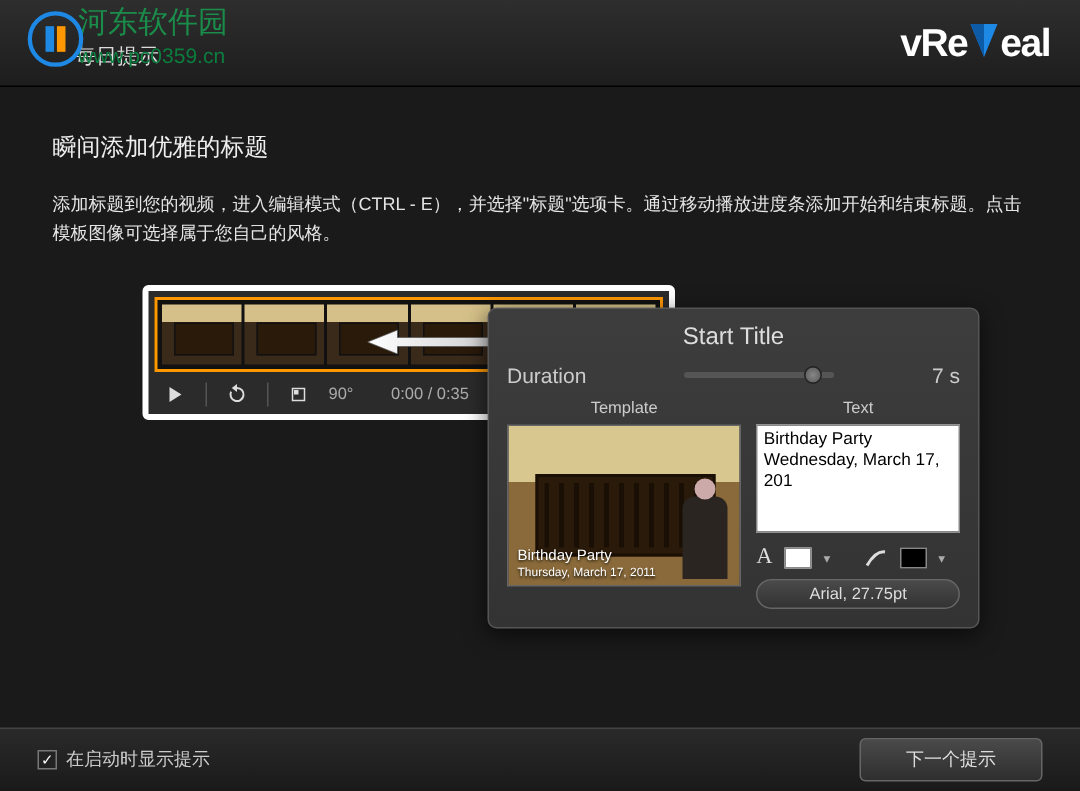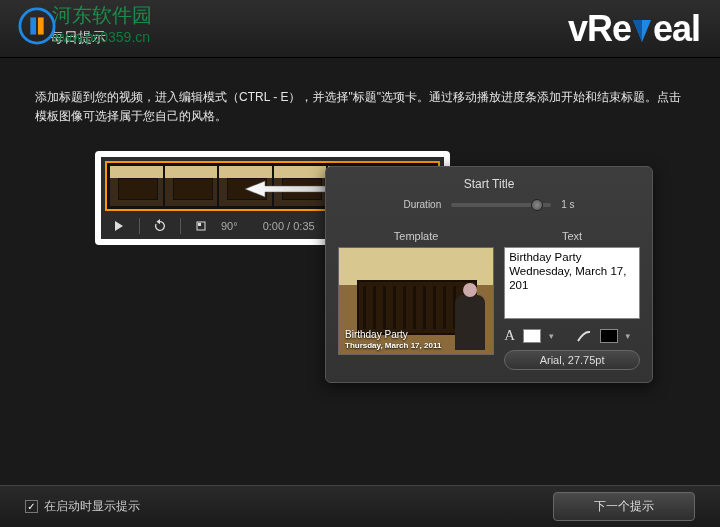--- a/index.html
+++ b/index.html
@@ -24,40 +24,40 @@
 }
 .header {
   background: linear-gradient(#2e2e2e, #1d1d1d);
   height: 58px;
   display: flex; align-items: center; justify-content: space-between;
   padding: 0 20px;
   border-bottom: 1px solid #000;
 }
 .header-title { font-size: 14px; color: #ddd; margin-left: 30px; margin-top: 18px;}
 .brand {
-  font-size: 36px; font-weight: bold; letter-spacing: -1px;
+  font-size: 26px; font-weight: bold; letter-spacing: -1px;
   color: #fff;
   text-align: right;
 }
 .brand .v { color: #fff; }
 .brand .reveal { color: #fff; }
 .content {
   padding: 30px 35px 20px 35px;
 }
 .title { font-size: 16px; color: #eee; margin-bottom: 18px; }
 .desc { font-size: 12px; color: #e5e5e5; line-height: 1.6; margin-bottom: 25px; }
 
 .demo {
   position: relative;
   margin-left: 60px;
 }
 .timeline {
   width: 355px;
   background: #2b2b2b;
-  border: 6px solid #ffffff;
+  border: 4px solid #ffffff;
   border-radius: 4px;
   padding: 4px;
 }
 .thumbs {
   display: flex; gap: 2px;
   background: #111; padding: 3px;
   border: 2px solid #ff9800;
 }
 .thumb {
   width: 55px; height: 40px;
@@ -83,25 +83,25 @@
   position: absolute;
   left: 230px; top: 15px;
   width: 328px;
   background: linear-gradient(#3d3d3d, #333);
   border: 1px solid #555;
   border-radius: 6px;
   padding: 10px 12px 12px 12px;
   box-shadow: 0 4px 15px rgba(0,0,0,0.6);
 }
 .panel-title {
-  text-align: center; font-size: 12px; color: #ddd; margin-bottom: 8px;
+  text-align: center; font-size: 16px; color: #ddd; margin-bottom: 8px;
 }
 .duration-row {
-  display: flex; align-items: center; justify-content: center; gap: 10px;
-  font-size: 10px; color: #ccc; margin-bottom: 20px;
+  display: flex; align-items: center; justify-content: space-between; gap: 10px;
+  font-size: 14px; color: #ccc; margin-bottom: 8px;
 }
 .slider {
   width: 100px; height: 4px; background: #555; border-radius: 2px; position: relative;
 }
 .slider-thumb {
   position: absolute; right: 8px; top: -4px;
   width: 12px; height: 12px; border-radius: 50%;
   background: radial-gradient(#888,#555);
   border:1px solid #222;
 }
@@ -133,21 +133,21 @@
 .template-preview .person::before{
   content:""; position:absolute; top:-12px; left:8px; width:14px; height:14px;
   background:#caa; border-radius:50%;
 }
 .template-caption {
   position: absolute; left: 6px; bottom: 4px;
   font-size: 9px; color: #fff; line-height: 1.2;
   text-shadow: 0 1px 2px #000;
 }
 .template-caption .t1 { font-size: 10px; }
-.template-caption .t2 { font-size: 8px; font-weight: bold; }
+.template-caption .t2 { font-size: 8px; }
 .text-box {
   width: 100%; height: 72px;
   background: #fff; color: #000;
   font-size: 11.5px; padding: 3px 4px;
   border: 1px solid #888;
   font-family: Arial, sans-serif;
   line-height: 1.2;
   overflow: hidden;
 }
 .text-tools {
@@ -188,21 +188,21 @@
 .chk-box {
   width: 13px; height: 13px; background: #222; border: 1px solid #777;
   display:flex; align-items:center; justify-content:center;
   color:#fff; font-size:10px;
 }
 .footer-btns { display: flex; gap: 10px; }
 .btn {
   background: linear-gradient(#4a4a4a,#2e2e2e);
   border: 1px solid #666; border-radius: 4px;
   color: #ddd; font-size: 12px;
-  padding: 5px 40px;
+  padding: 5px 30px;
   cursor: pointer;
   font-family: Liberation Serif, serif;
 }
 </style>
 </head>
 <body>
 
 <div class="watermark">
   <svg class="watermark-icon" viewBox="0 0 40 40">
     <circle cx="20" cy="20" r="18" fill="none" stroke="#1e88e5" stroke-width="3"></circle>
@@ -219,20 +219,21 @@
   <div class="header-title">每日提示</div>
   <div class="brand">
     <span class="v">vRe</span><svg width="22" height="26" style="vertical-align:-3px">
         <polygon points="2,2 20,2 11,24" fill="#1e88e5"></polygon>
         <polygon points="2,2 11,2 11,24" fill="#0d5aa7"></polygon>
       </svg><span class="reveal">eal</span>
   </div>
 </div>
 
 <div class="content">
+  <div class="title">瞬间添加优雅的标题</div>
   <div class="desc">添加标题到您的视频，进入编辑模式（CTRL - E），并选择"标题"选项卡。通过移动播放进度条添加开始和结束标题。点击模板图像可选择属于您自己的风格。</div>
 
   <div class="demo">
 
     <div class="timeline">
       <div class="thumbs">
         <div class="thumb"></div>
         <div class="thumb"></div>
         <div class="thumb"></div>
         <div class="thumb"></div>
@@ -274,21 +275,21 @@
       <polygon points="0,10 20,2 20,7 200,7 200,13 20,13 20,18" fill="url(#ag)" stroke="#555" stroke-width="0.5"></polygon>
     </svg>
 
     <div class="panel">
       <div class="panel-title">Start Title</div>
       <div class="duration-row">
         <span>Duration</span>
         <div class="slider">
           <div class="slider-thumb"></div>
         </div>
-        <span>1 s</span>
+        <span>7 s</span>
       </div>
       <div class="panel-cols">
         <div class="col-left">
           <div class="col-head">Template</div>
           <div class="template-preview">
             <div class="crib"></div>
             <div class="person"></div>
             <div class="template-caption">
               <div class="t1">Birthday Party</div>
               <div class="t2">Thursday, March 17, 2011</div>

